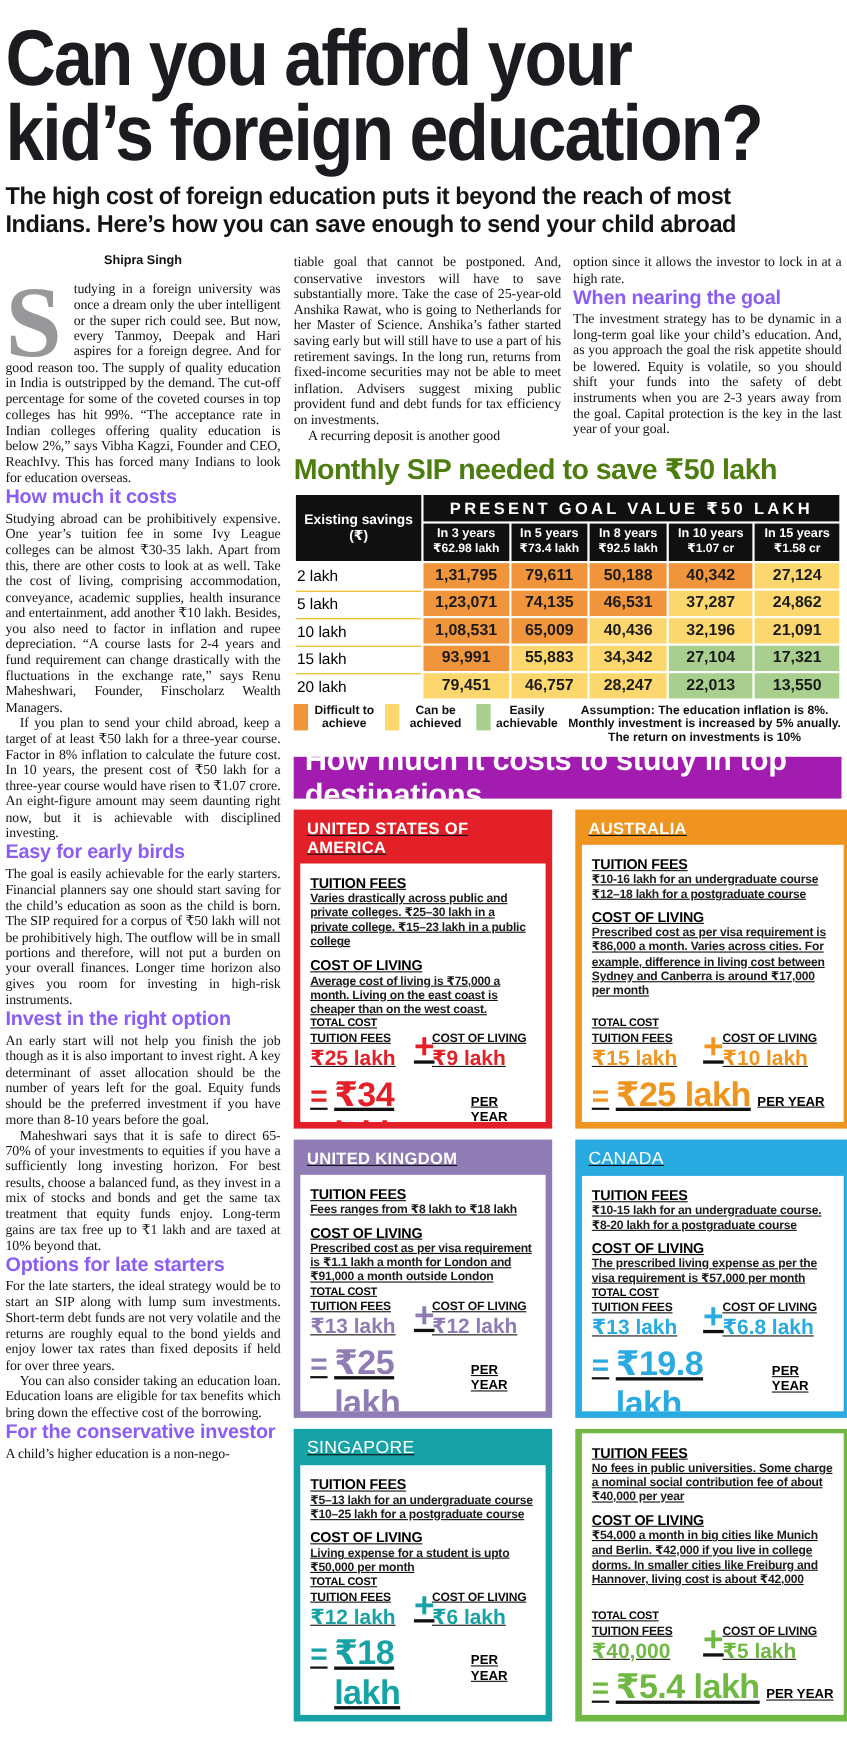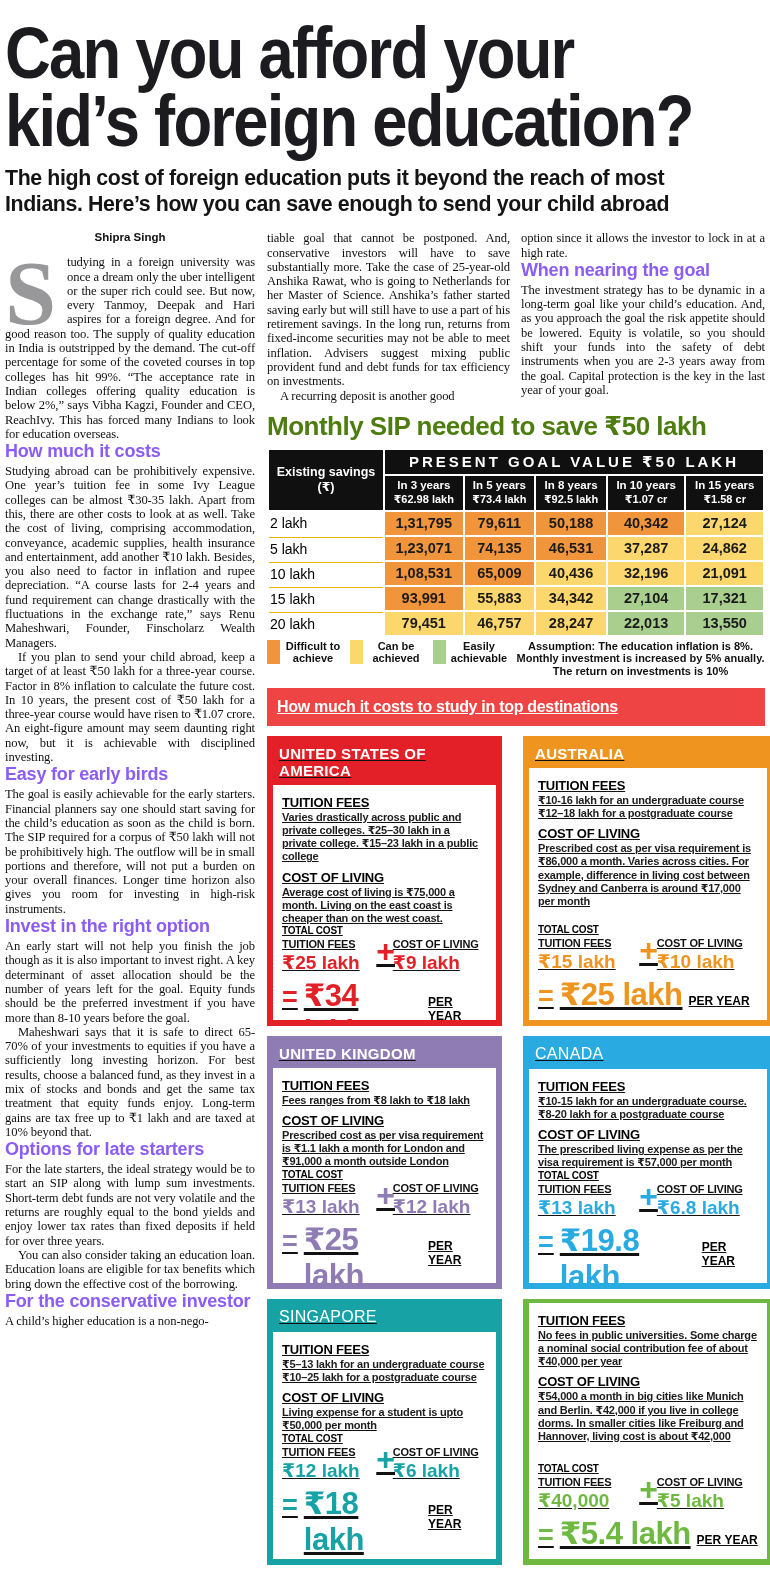--- a/index.html
+++ b/index.html
@@ -45,23 +45,23 @@
   .lv-d{background:#F0953C;}
   .lv-c{background:#FBD76E;}
   .lv-e{background:#A9CF8F;}
   .legendrow{display:flex;align-items:flex-start;gap:8px;margin-top:3px;
              font-family:"Liberation Sans","DejaVu Sans",sans-serif;}
   .leg{display:flex;gap:4px;text-align:center;}
   .sw{width:13px;height:24px;flex:0 0 13px;}
   .leglab{font-weight:bold;font-size:11px;line-height:1.1;width:58px;}
   .assump{margin-left:auto;width:312px;font-weight:bold;font-size:11px;line-height:1.15;text-align:center;}
   
-  .banner{margin-top:10px;background:#ef4444;color:#fff;height:38px;display:flex;align-items:center;
+  .banner{margin-top:10px;background:#a21caf;color:#fff;height:38px;display:flex;align-items:center;
           padding-left:10px;font-family:"Liberation Sans","DejaVu Sans",sans-serif;font-weight:bold;
-          font-size:16px;letter-spacing:-0.3px;text-decoration:underline;}
+          font-size:28px;letter-spacing:-0.3px;}
   
   .cards{display:grid;grid-template-columns:235px 250px;column-gap:21px;row-gap:10px;
          grid-template-rows:290px 253px 266px;margin-top:10px;}
   .card{background:var(--ac,#888);padding:4px 6px 6px 6px;box-sizing:border-box;overflow:hidden;
         display:flex;flex-direction:column;font-family:"Liberation Sans","DejaVu Sans",sans-serif;text-decoration:underline;}
   .card-head{color:#fff;font-weight:bold;font-size:15px;letter-spacing:0.3px;padding:5px 2px 6px 6px;}
   .card-head.thin{font-weight:normal;font-size:16px;}
   .card-body{background:#fff;flex:1;padding:4px 9px 7px 9px;display:flex;flex-direction:column;overflow:hidden;}
   .card-body h4{margin:6px 0 1px 0;font-size:13px;color:#000;letter-spacing:-0.2px;}
   .card-body p{margin:0;font-size:11px;font-weight:bold;line-height:13.2px;letter-spacing:-0.2px;color:#1c1c1c;}

